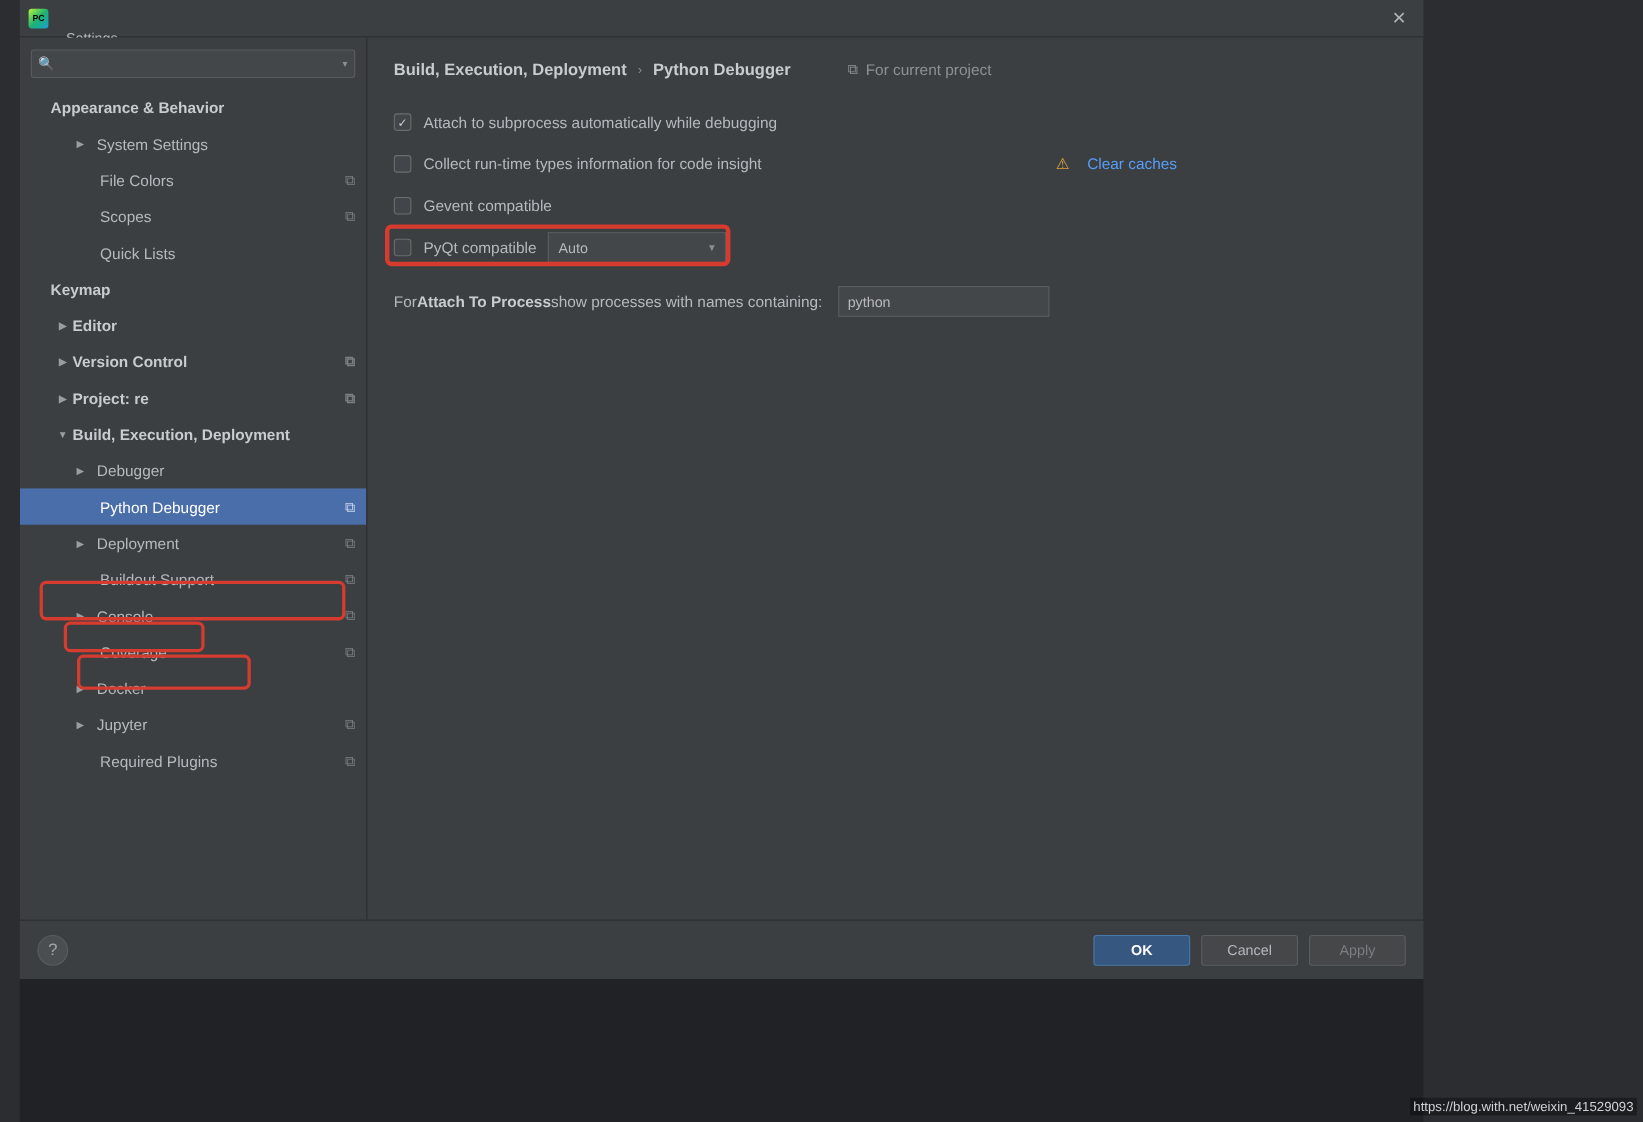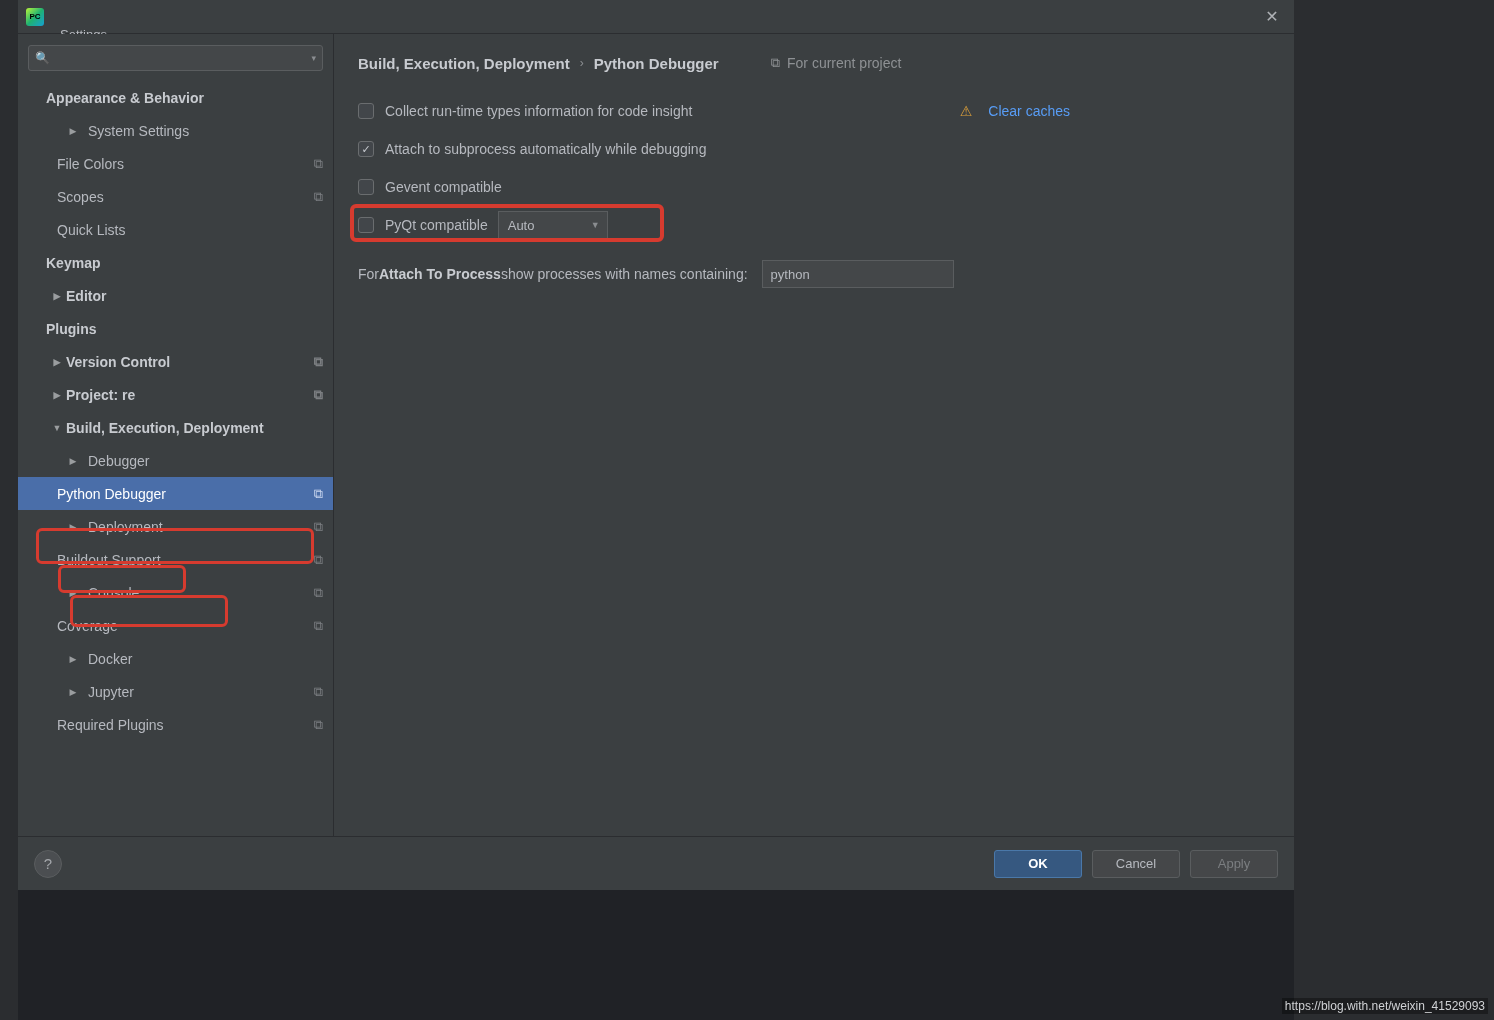--- a/index.html
+++ b/index.html
@@ -66,21 +66,21 @@
   }
   .tree::-webkit-scrollbar { width: 10px; }
   .tree::-webkit-scrollbar-thumb { background: #5b5e60; border-radius: 5px; }
   .tree::-webkit-scrollbar-track { background: #3b3f41; }
   .tree-item {
     height: 33px; display: flex; align-items: center;
     padding-left: 28px; padding-right: 10px;
     cursor: pointer; position: relative;
     font-size: 14px;
   }
-  .tree-item.level-1 { padding-left: 39px; }
+  .tree-item.level-1 { padding-left: 73px; }
   .tree-item .arrow {
     position: absolute; left: 34px;
     color: #9a9d9f; font-size: 9px;
     width: 10px; text-align: center;
   }
   .tree-item.level-0 .arrow { left: 34px; }
   .tree-item.has-arrow.level-0 { padding-left: 48px; }
   .tree-item.has-arrow.level-1 .arrow { left: 50px; }
   .tree-item.has-arrow.level-1 { padding-left: 70px; }
   .tree-item.top-level { font-weight: 600; color: #c8cbd0; }
@@ -117,21 +117,21 @@
     background: #42464a; margin-right: 11px;
     display: flex; align-items: center; justify-content: center;
     font-size: 11px; color: #c8cbd0;
   }
   .checkbox.checked::after { content: "✓"; }
   .form-label { color: #b6b9bf; font-size: 14px; }
   .warn-icon { color: #e2a33a; font-size: 14px; margin-right: 16px; }
   .link { color: #589df6; font-size: 14px; cursor: pointer; }
   .row-cc { display:flex; align-items:center; margin-left:auto; padding-right: 200px;}
   .select-box {
-    width: 110px; height: 28px;
+    width: 162px; height: 28px;
     background: #444749; border: 1px solid #5a5d5f;
     display: flex; align-items: center; padding: 0 9px;
     margin-left: 10px; color: #b6b9bf; font-size: 13px;
     position: relative;
   }
   .select-box .caret {
     position: absolute; right: 7px; color: #8a8d90; font-size: 9px;
   }
   .text-field {
     width: 192px; height: 28px;
@@ -224,23 +224,20 @@
           </div>
           <div class="tree-item level-1">
             <span class="label">Quick Lists</span>
           </div>
           <div class="tree-item level-0 bold top-level">
             <span class="label">Keymap</span>
           </div>
           <div class="tree-item level-0 bold top-level has-arrow">
             <span class="arrow">▶</span>
             <span class="label">Editor</span>
-          </div>
-          <div class="tree-item level-0 bold top-level">
-            <span class="label">Plugins</span>
           </div>
           <div class="tree-item level-0 bold top-level has-arrow">
             <span class="arrow">▶</span>
             <span class="label">Version Control</span>
             <span class="copy-icon">⧉</span>
           </div>
           <div class="tree-item level-0 bold top-level has-arrow">
             <span class="arrow">▶</span>
             <span class="label">Project: re</span>
             <span class="copy-icon">⧉</span>
@@ -300,31 +297,31 @@
         <span class="bc-item">Build, Execution, Deployment</span>
         <span class="bc-sep">›</span>
         <span class="bc-item">Python Debugger</span>
         <span class="project-badge">
           <span class="badge-icon">⧉</span>
           <span>For current project</span>
         </span>
       </div>
 
       <div class="form-row">
+        <div class="checkbox checked"></div>
+        <span class="form-label">Attach to subprocess automatically while debugging</span>
+      </div>
+
+      <div class="form-row">
         <div class="checkbox"></div>
         <span class="form-label">Collect run-time types information for code insight</span>
         <div class="row-cc">
           <span class="warn-icon">⚠</span>
           <span class="link">Clear caches</span>
         </div>
-      </div>
-
-      <div class="form-row">
-        <div class="checkbox checked"></div>
-        <span class="form-label">Attach to subprocess automatically while debugging</span>
       </div>
 
       <div class="form-row">
         <div class="checkbox"></div>
         <span class="form-label">Gevent compatible</span>
       </div>
 
       <div class="form-row" style="position:relative;">
         <div class="checkbox"></div>
         <span class="form-label">PyQt compatible</span>

